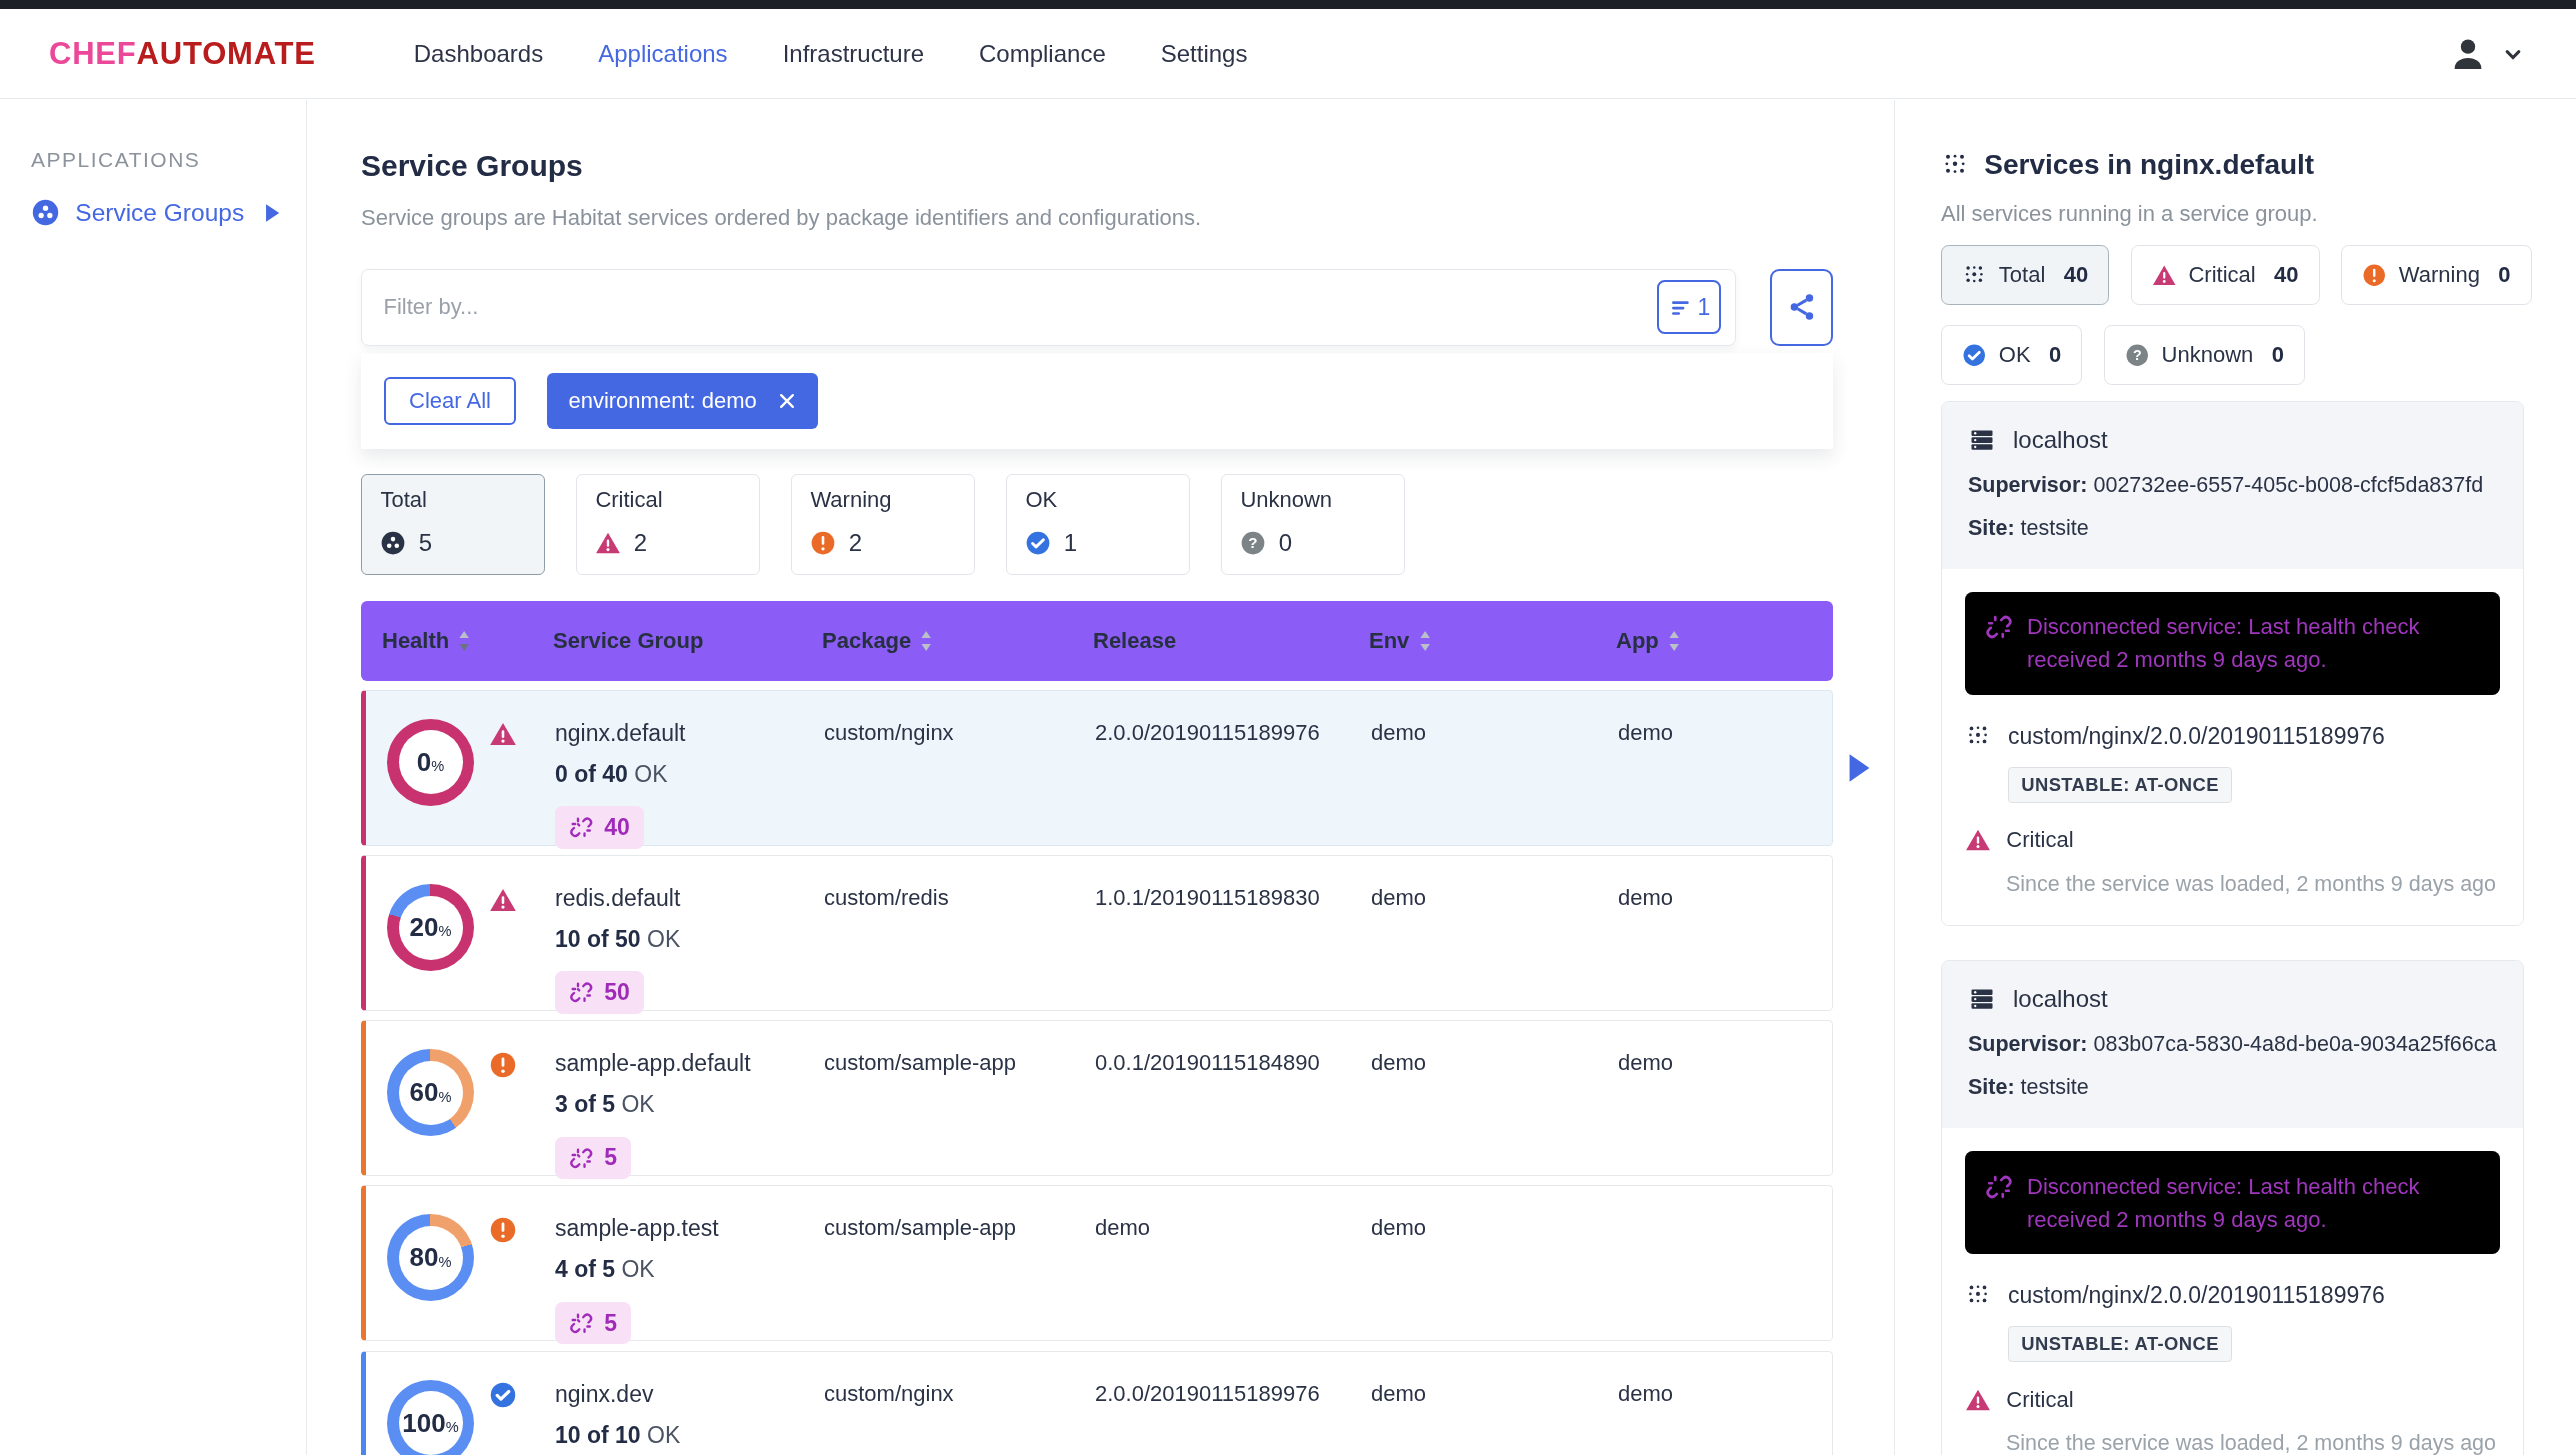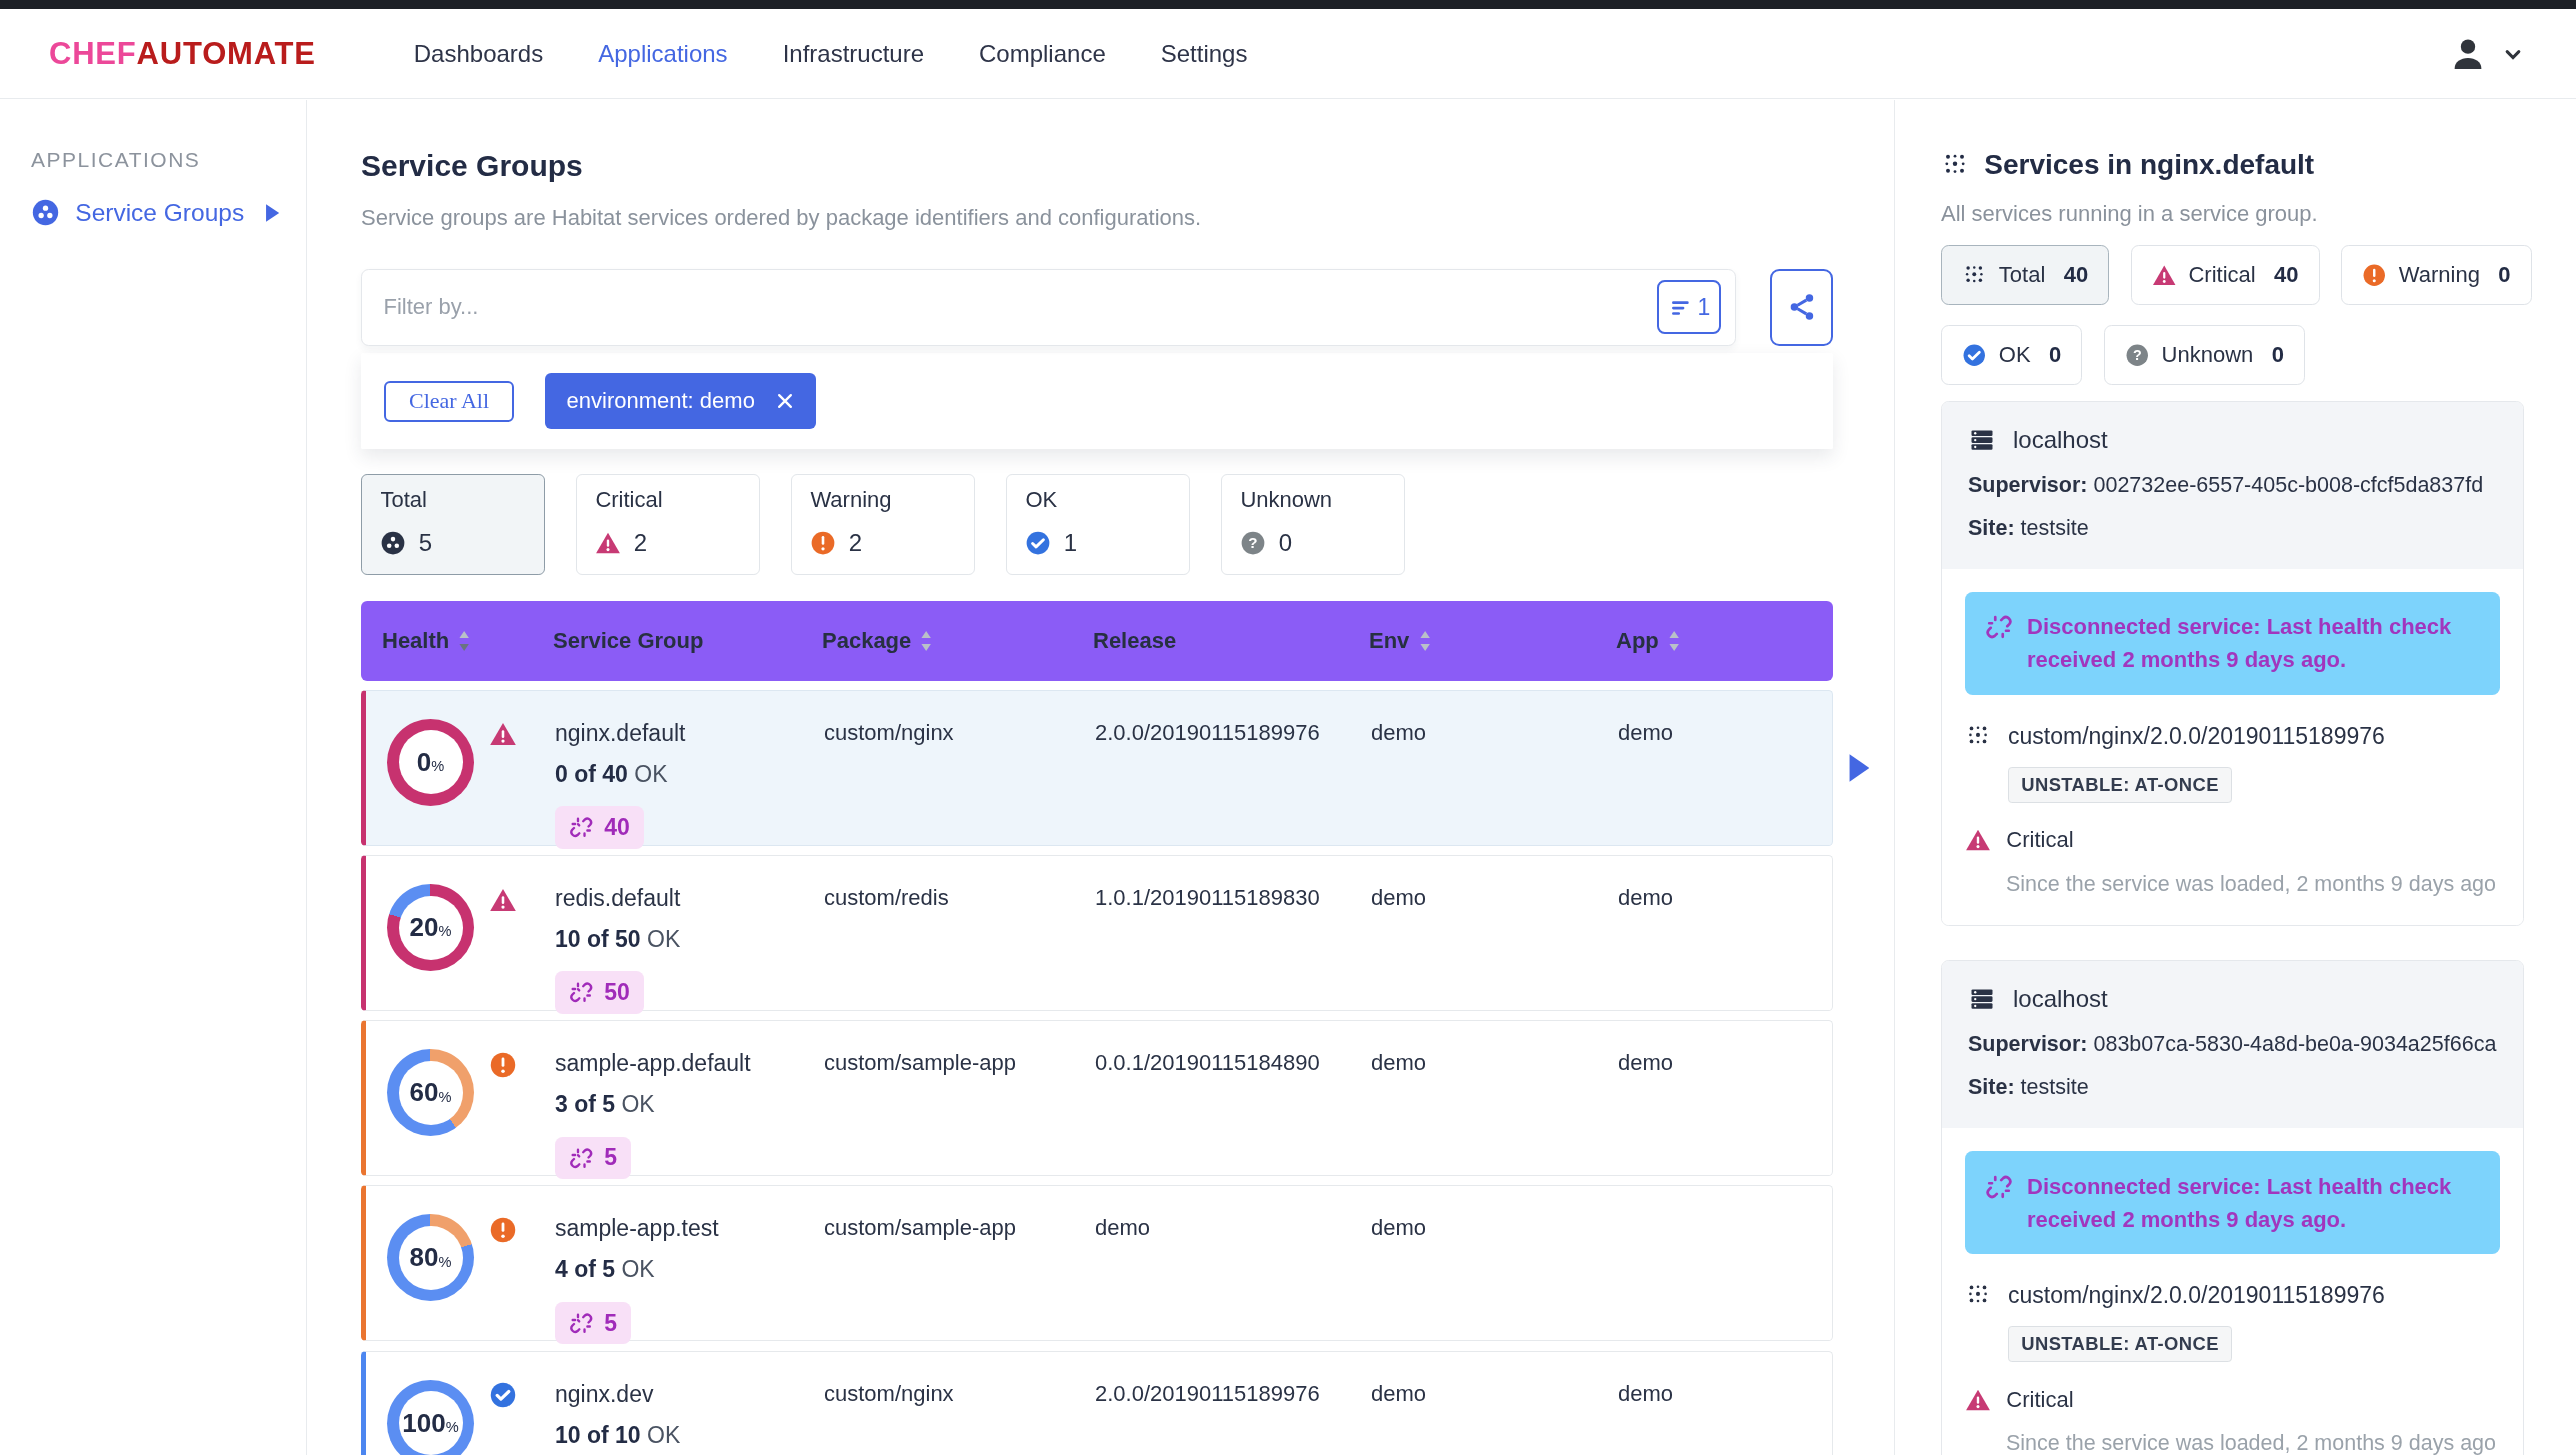--- a/index.html
+++ b/index.html
@@ -48,22 +48,22 @@
   .filter-btn svg { width:28px; height:26px; }
   .filter-btn .fcount { font-size:23px; color:#4467E2; }
   .share-btn { width:63px; height:77px; border:2.3px solid #4467E2; border-radius:9.2px;
     background:#fff; display:flex; align-items:center; justify-content:center; cursor:pointer; }
   .share-btn svg { width:32px; height:32px; }
 
   .chips-panel { width:1472px; background:#fff; margin-top:7.7px; padding:20px 23px;
     box-shadow:0 7.7px 18.4px rgba(40,50,70,.10); border-radius:1.5px;
     display:flex; gap:31px; align-items:center; }
   .clear-all { border:2.3px solid #4467E2; color:#4467E2; background:#fff; border-radius:6.1px;
-    font-size:22px; padding:0 23px; height:41px; display:flex; align-items:center; cursor:pointer;
-    font-family:Liberation Serif, serif; }
+    font-size:22px; padding:0 23px; height:48px; display:flex; align-items:center; cursor:pointer;
+    font-family:Liberation Sans, sans-serif; }
   .chip { background:#4467E2; color:#fff; border-radius:6.1px; font-size:22px; height:56px;
     padding:0 21.5px; display:flex; align-items:center; gap:20px; cursor:pointer; }
   .chip svg { width:20px; height:20px; }
 
   .status-row { margin-top:24.5px; display:flex; gap:31px; }
   .status-card { width:184px; height:101px; border:1.5px solid #E2E6EA; border-radius:6.1px;
     background:#fff; padding:12.3px 18.4px; display:flex; flex-direction:column;
     justify-content:space-between; cursor:pointer; }
   .status-card.selected { border-color:#8E9CA7; background:#F2F5F7; }
   .status-card .lbl { font-size:22px; color:#2A3245; }
@@ -125,22 +125,22 @@
 
   .svc-card { margin-top:15.3px; border:1.5px solid #E5E8EC; border-radius:7.7px; overflow:hidden;
     width:583px; }
   .svc-card + .svc-card { margin-top:34px; }
   .card-head { background:#F3F5F8; padding:24.5px 26px 28px; }
   .host-line { display:flex; align-items:center; gap:17px; font-size:24px; color:#2A3245; }
   .host-line svg { width:28px; height:28px; }
   .meta-line { margin-top:18.4px; font-size:21.5px; color:#2A3245; }
   .meta-line b { font-weight:700; }
   .card-body { padding:23px 23px 28px; background:#fff; }
-  .alert { background:#7dd3fc; border-radius:7.7px; padding:18.4px 20px; display:flex;
-    gap:14px; color:#A136BE; font-size:22px; line-height:1.5;font-weight:bold; }
+  .alert { background:#000000; border-radius:7.7px; padding:18.4px 20px; display:flex;
+    gap:14px; color:#A136BE; font-size:22px; line-height:1.5; }
   .alert svg { width:28px; height:28px; flex:0 0 auto; margin-top:3.1px; }
   .pkg-line { margin-top:28px; display:flex; align-items:center; gap:17px; font-size:23px;
     color:#2A3245; }
   .pkg-line svg { width:26px; height:26px; flex:0 0 auto; }
   .badge { margin:17px 0 0 43px; display:inline-block; border:1.5px solid #DCE0E4;
     background:#F5F6F7; border-radius:3.8px; padding:6.1px 12.3px; font-size:18.4px; font-weight:700;
     letter-spacing:0.4px; color:#333C4E; }
   .crit-line { margin-top:24.5px; display:flex; align-items:center; gap:15.3px; font-size:22px;
     color:#2A3245; }
   .crit-line svg { width:26px; height:26px; }

